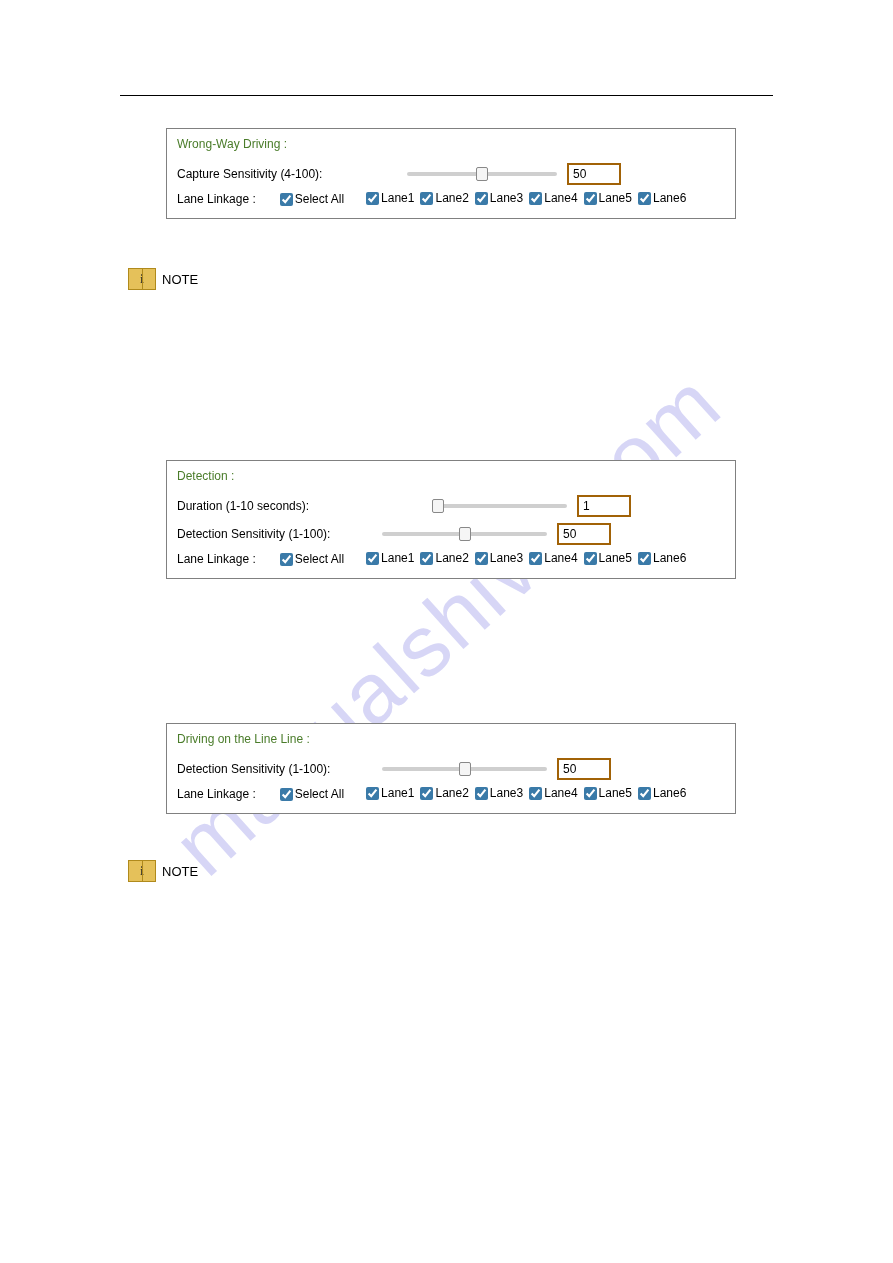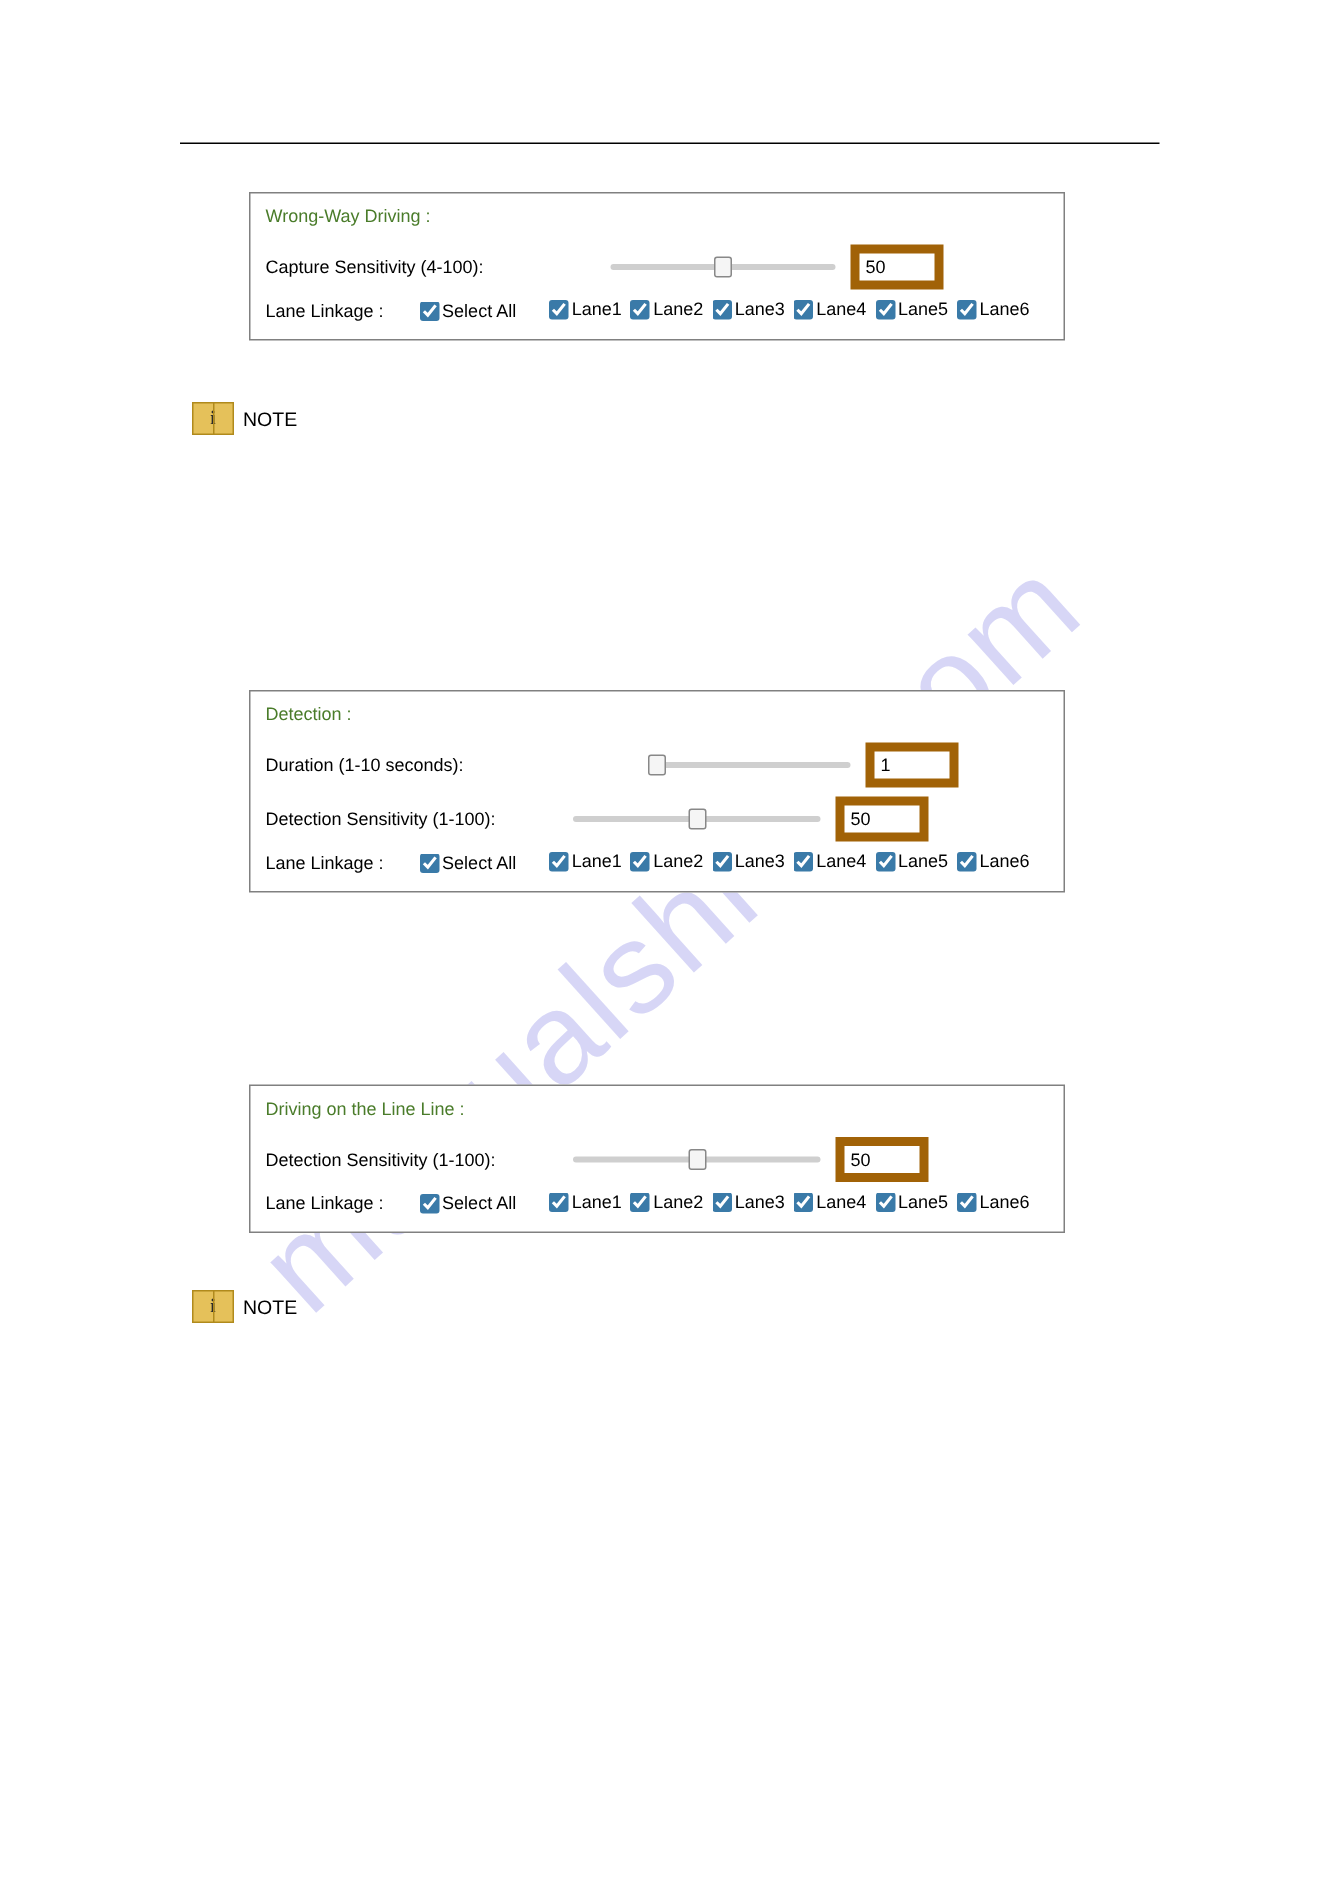--- a/index.html
+++ b/index.html
@@ -1,25 +1,25 @@
 <!DOCTYPE html>
 <html><head>
 <meta charset="utf-8">
 <style>
   html,body{margin:0;padding:0;background:#fff;font-family:Verdana,Arial,sans-serif;font-size:12px;color:#000}
   .page{width:893px;height:1263px;position:relative;margin:0 auto;background:#fff;overflow:hidden}
   .rule{position:absolute;left:120px;right:120px;top:95px;border-top:1.5px solid #000}
-  .panel{position:absolute;border:1px solid #808080;padding:8px 2px 10px 10px;background:#fff}
+  .panel{position:absolute;border:1px solid #808080;padding:8px 28px 10px 10px;background:#fff}
   .panel-title{color:#4a7c2a;font-size:12px;margin-bottom:12px}
   .row{display:flex;align-items:center;margin:6px 0;min-height:22px}
   .row-label{flex:0 0 230px;font-size:12px}
   .slider{position:relative;flex:0 0 150px;height:14px}
   .track{position:absolute;top:5px;left:0;right:0;height:4px;background:#cfcfcf;border-radius:2px}
   .thumb{position:absolute;top:0;width:12px;height:14px;background:#f5f5f5;border:1px solid #888;border-radius:2px;box-sizing:border-box}
-  .val{width:42px;height:18px;border:6px solid #a16207;margin-left:10px;padding:0 4px;font:12px Verdana,Arial,sans-serif}
+  .val{width:42px;height:18px;border:2px solid #a16207;margin-left:10px;padding:0 4px;font:12px Verdana,Arial,sans-serif}
   .lanes{margin-top:6px;display:flex;align-items:center;flex-wrap:nowrap;font-size:12px;gap:16px}
   .lane-label{margin-right:8px}
   .cb{display:inline-flex;align-items:center;margin-right:6px}
   .cb input{margin:0 2px 0 0;width:13px;height:13px;accent-color:#3a7aa8}
   .sel-all{}
   .note{position:absolute;display:flex;align-items:center;gap:6px}
   .note-icon{width:26px;height:20px;background:#e5c15a;border:1px solid #b08a1c;position:relative}
   .note-icon::before{content:"i";position:absolute;left:50%;top:50%;transform:translate(-50%,-52%);font-family:Georgia,serif;font-weight:bold;color:#2b2b2b;font-size:13px}
   .note-icon::after{content:"";position:absolute;left:50%;top:-1px;bottom:-1px;width:0;border-left:1px solid #b08a1c}
   .note-text{font-weight:normal;font-size:13px}

